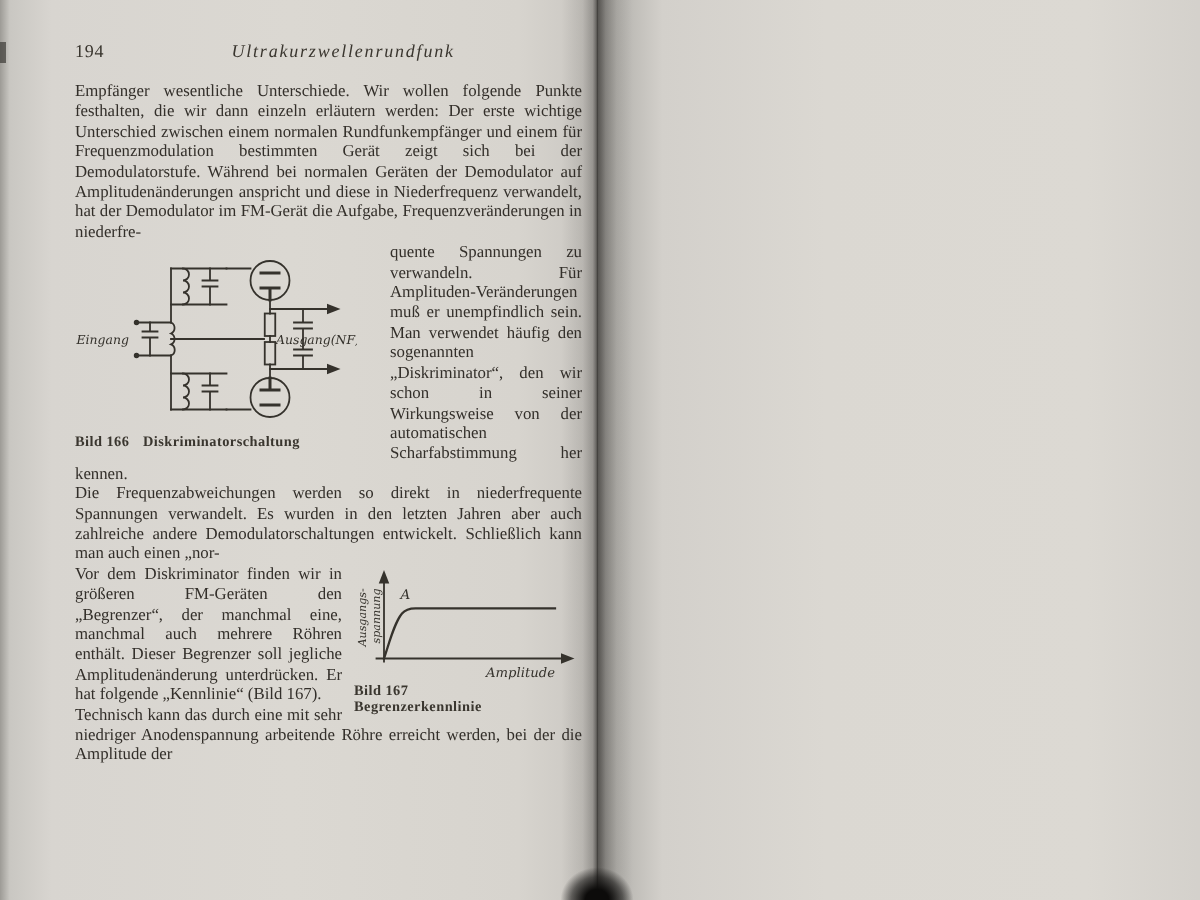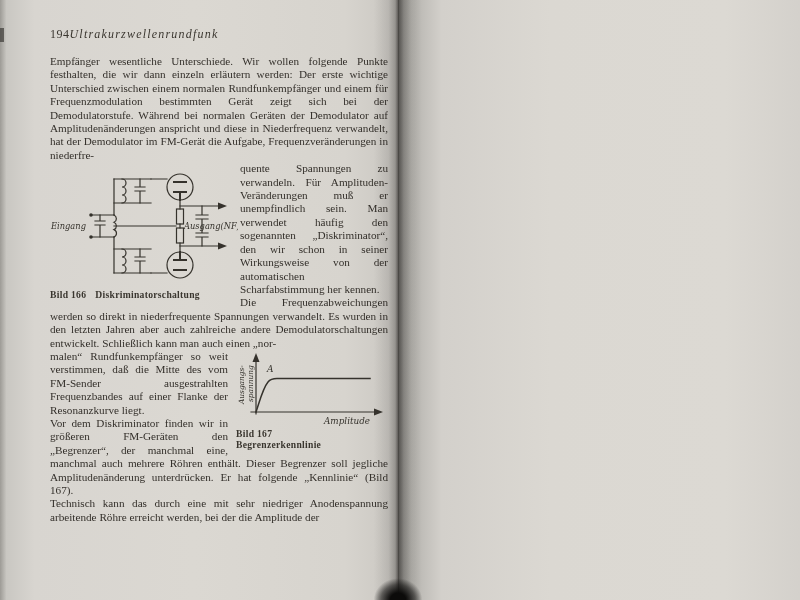--- a/index.html
+++ b/index.html
@@ -28,27 +28,27 @@
   .gutter-bottom{
     position:absolute;left:372px;top:572px;width:52px;height:28px;pointer-events:none;
     background:radial-gradient(ellipse 60% 100% at 50% 100%, #0c0b0a 25%, rgba(12,11,10,.55) 55%, rgba(12,11,10,0) 78%);
   }
   .edge-notch{position:absolute;left:0;top:28px;width:4px;height:14px;background:#3c3a36;opacity:.7;}
   .content{position:absolute;top:27px;}
   .content-left{left:50px;width:338px;}
   .hdr{display:flex;align-items:baseline;margin-bottom:13px;}
   .hdr .pgnum{font-size:12px;letter-spacing:.5px;color:#3a362f;}
   .hdr .runtitle{
-    flex:1;text-align:left;font-style:italic;font-size:12px;
+    flex:1;text-align:center;font-style:italic;font-size:12px;
     letter-spacing:1.2px;color:#3a362f;
   }
   .body-text{font-size:11.2px;line-height:13.4px;text-align:justify;}
   .body-text p{margin:0;}
   figure{margin:0;}
-  .fig166-box{float:left;width:190px;margin:3px 0 0 0;}
+  .fig166-box{float:left;width:190px;margin:3px 20px 0 0;}
   .fig167-box{float:right;width:152px;margin:2px 0 2px 8px;}
   .figcap{
     text-align:left;font-size:9.6px;line-height:11.5px;color:#3a362f;
     font-weight:bold;letter-spacing:.3px;margin-top:2px;
   }
   .figcap .capnum{margin-right:9px;}
   svg{display:block;}
   .cstroke{stroke:#35322c;stroke-width:1.2;fill:none;stroke-linecap:square;}
   .cfill{fill:#35322c;stroke:none;}
   svg text{
@@ -141,21 +141,20 @@
                 <text class="ylab" x="2" y="9">spannung</text>
               </g>
               <text class="axis-label" x="88" y="72">Amplitude</text>
             </svg>
             <figcaption class="figcap">
               <div>Bild 167</div>
               <div>Begrenzerkennlinie</div>
             </figcaption>
           </figure>
 
-          <p>malen“ Rundfunkempfänger so weit verstimmen, daß die Mitte des vom FM-Sender ausgestrahlten Frequenzbandes auf einer Flanke der Resonanzkurve liegt.</p>
           <p>Vor dem Diskriminator finden wir in größeren FM-Geräten den „Begrenzer“, der manchmal eine, manchmal auch mehrere Röhren enthält. Dieser Begrenzer soll jegliche Amplitudenänderung unterdrücken. Er hat folgende „Kennlinie“ (Bild 167).</p>
           <p>Technisch kann das durch eine mit sehr niedriger Anodenspannung arbeitende Röhre erreicht werden, bei der die Amplitude der</p>
         </div>
       </div>
     </div>
   </div>
 
   <div class="page page-right">
     
   </div>

